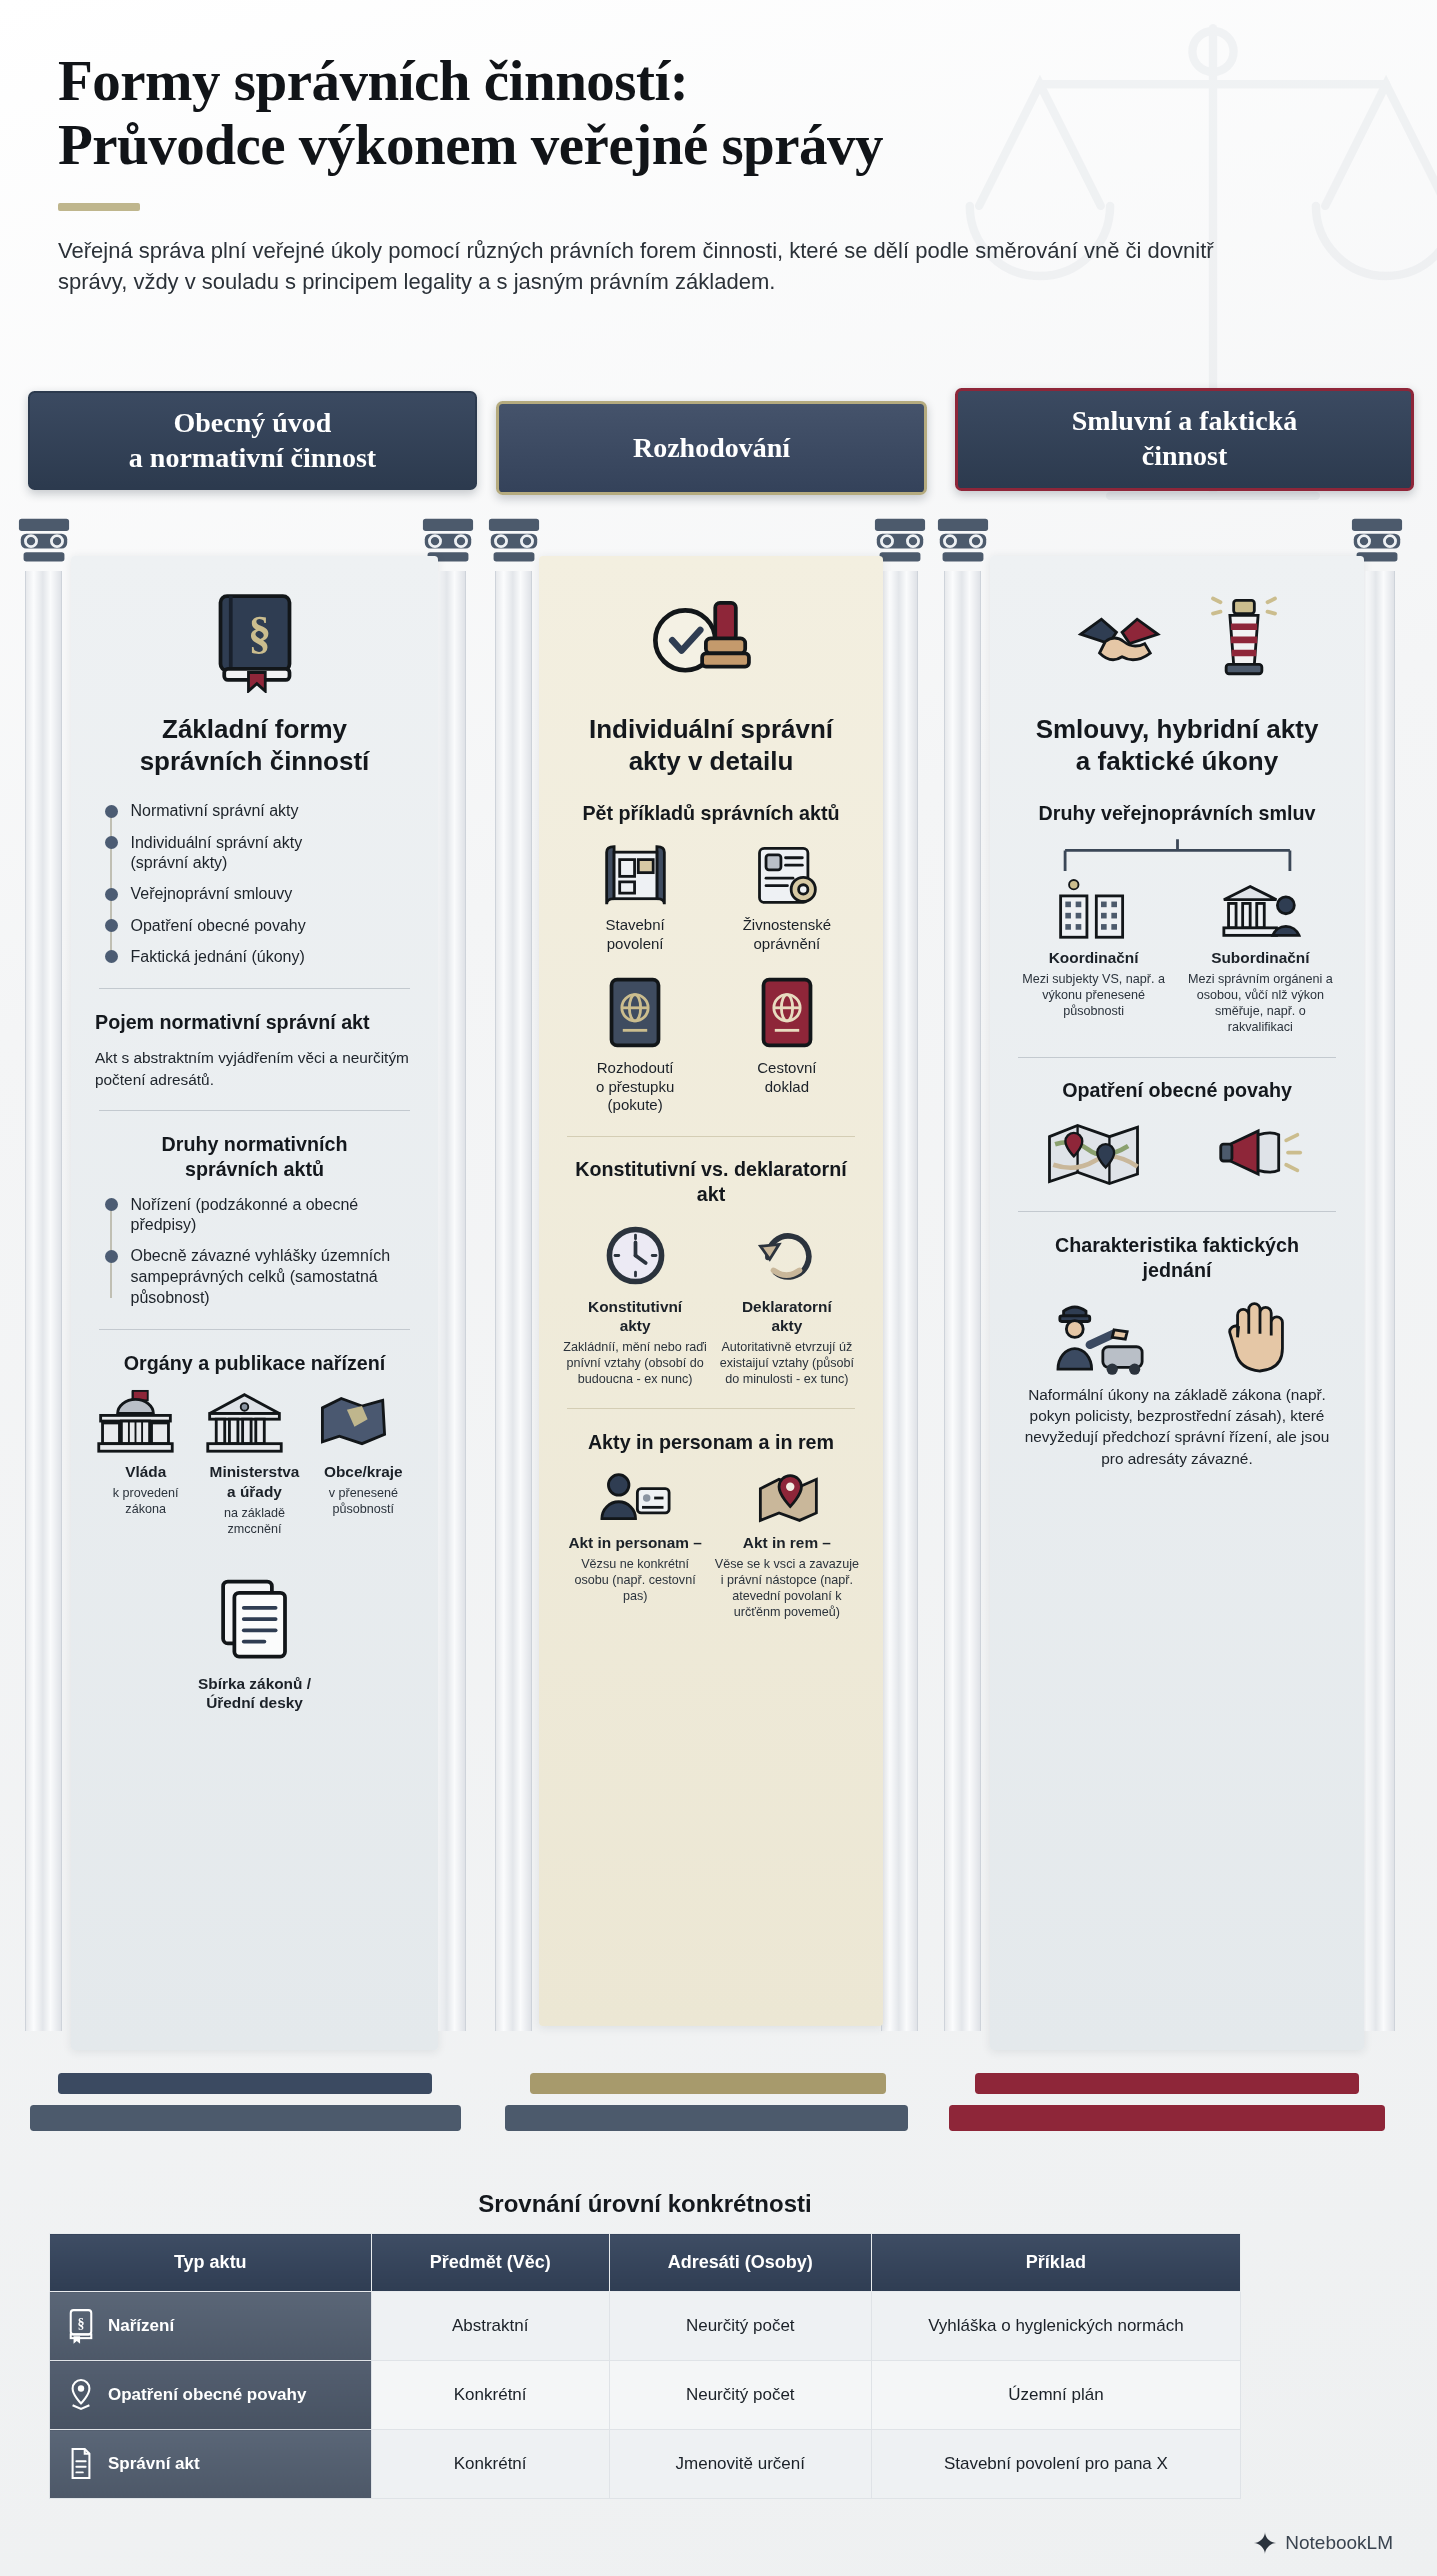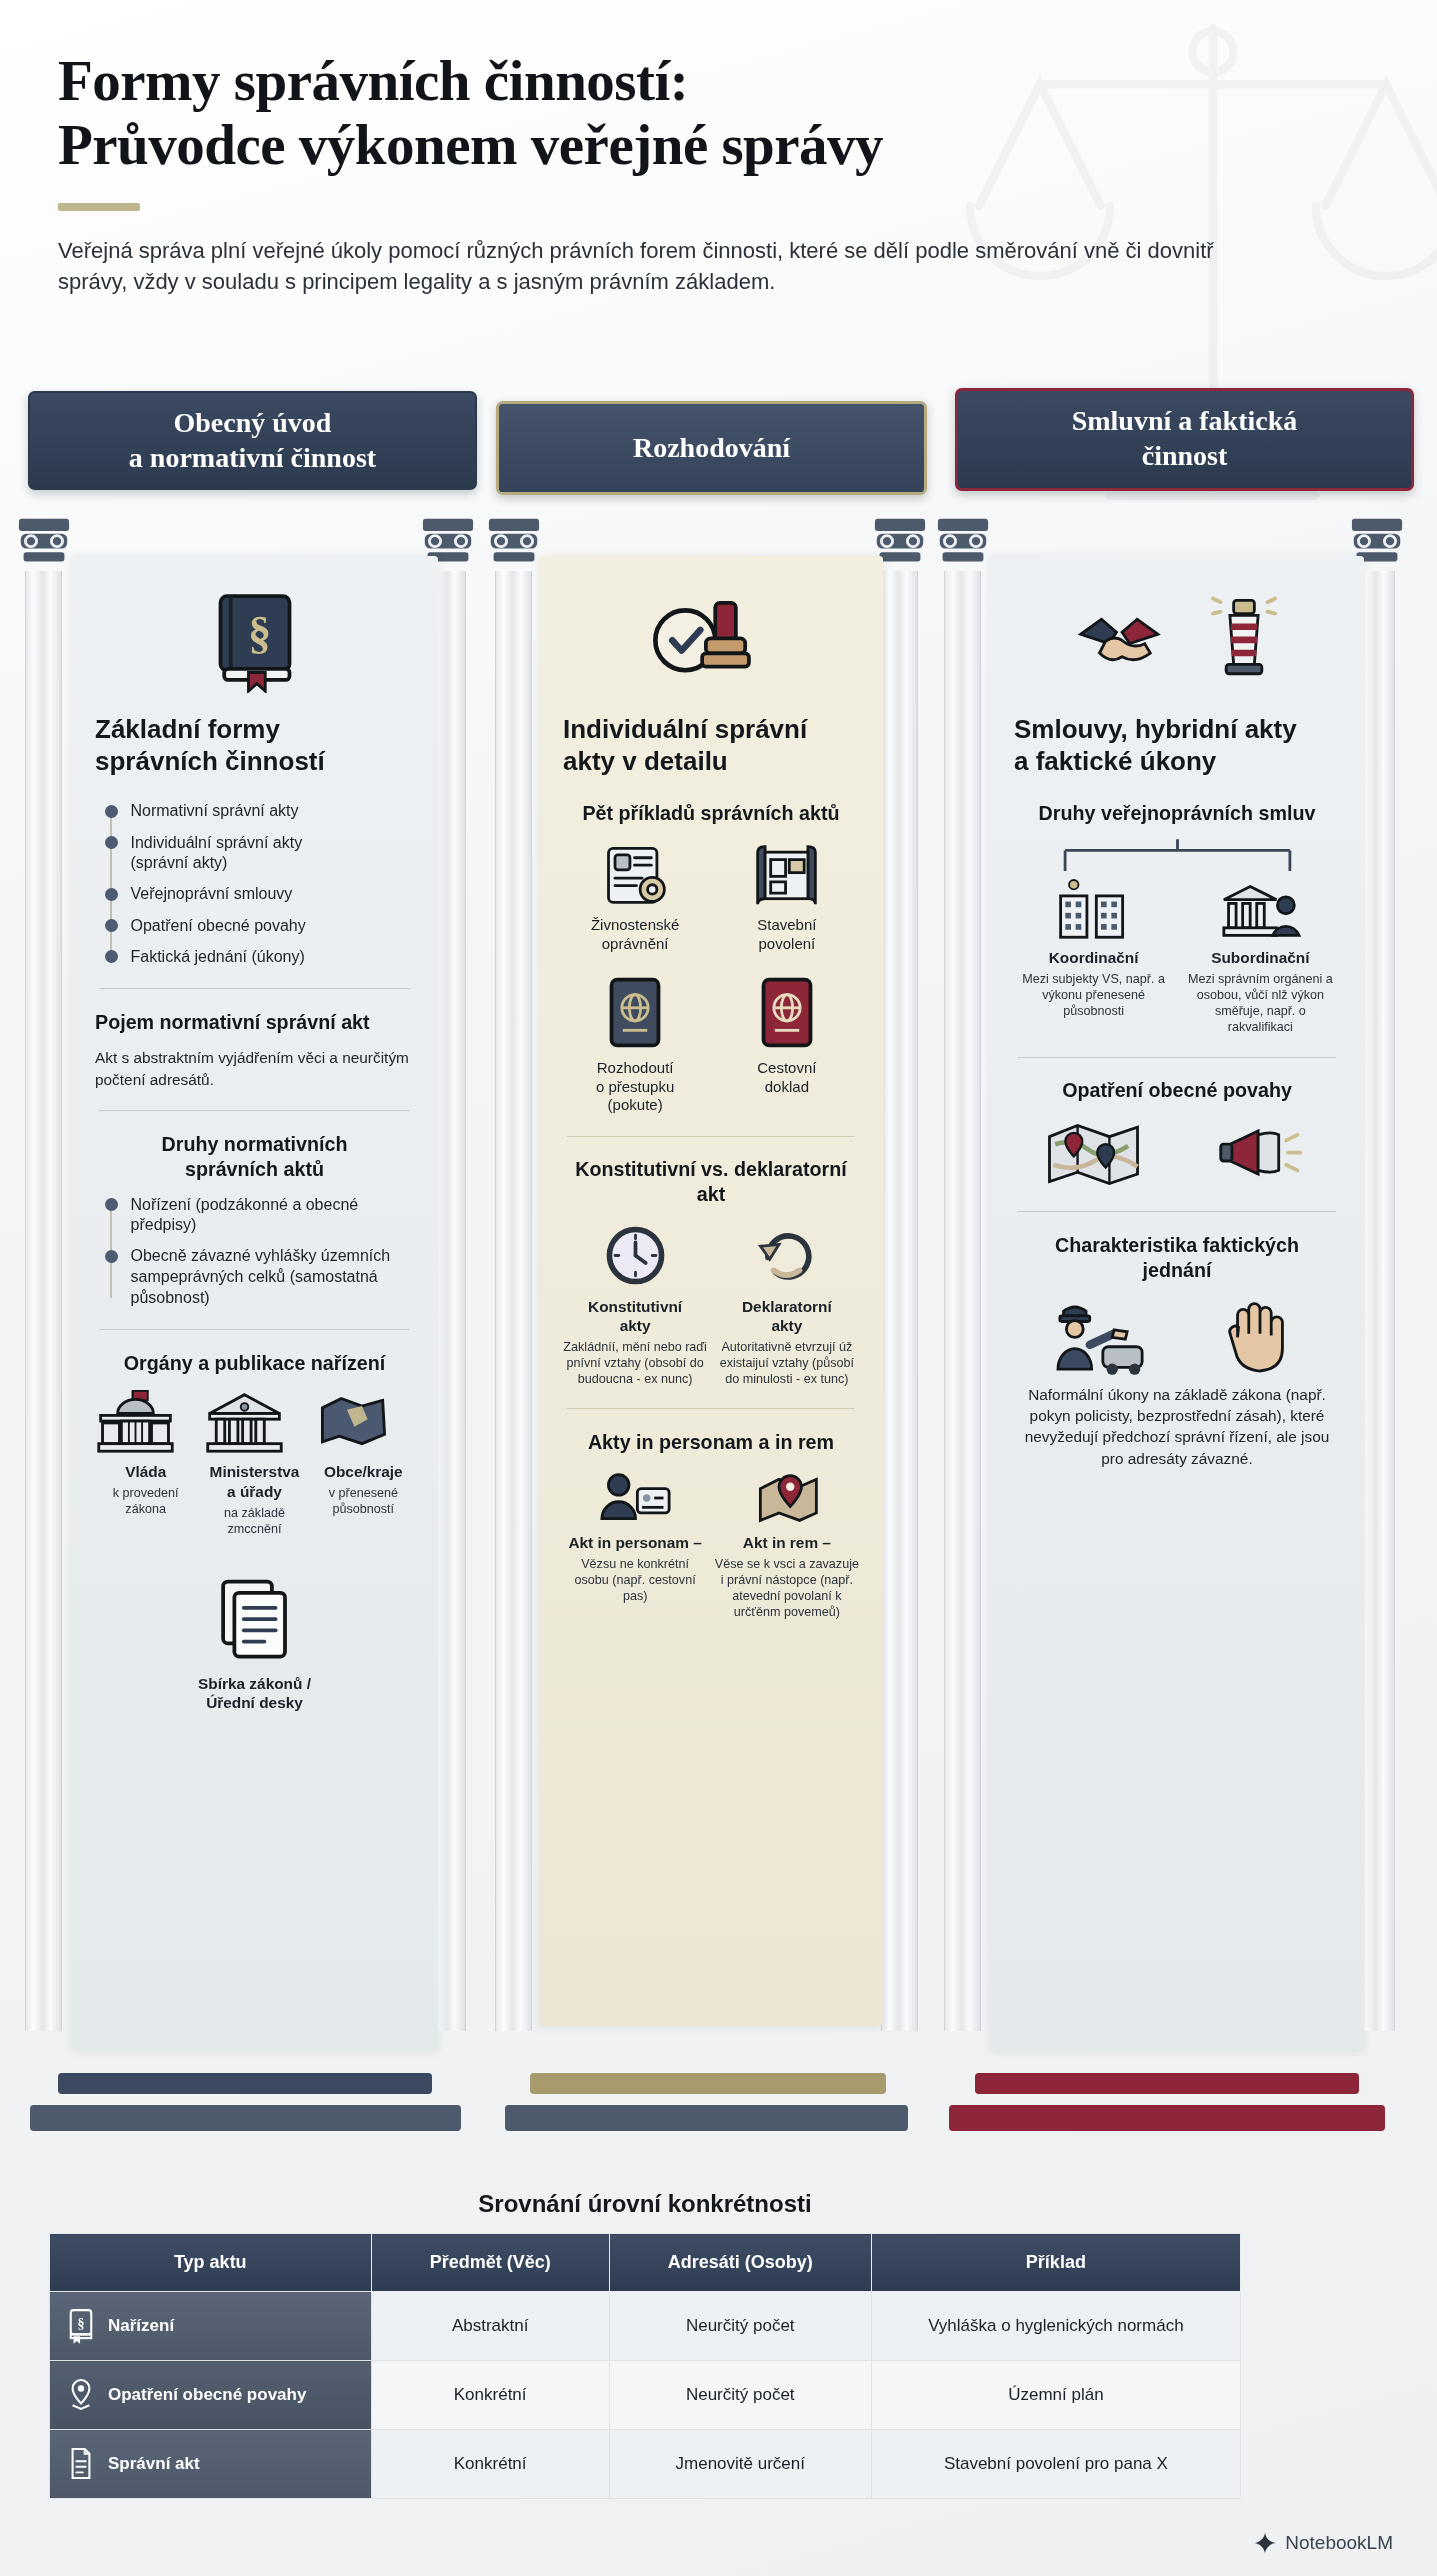--- a/index.html
+++ b/index.html
@@ -66,21 +66,21 @@
     position:absolute; top:60px; border-radius:3.7px;
     box-shadow:0 1.9px 9.4px rgba(30,40,55,.09);
     padding:157px 24px 28px 24px;
   }
   #panel1 { left:54px;  width:367px; height:1494px; background:linear-gradient(180deg,#eef1f3 0%,#e4e9ec 100%); }
   #panel2 { left:52px;  width:344px; height:1470px; background:linear-gradient(180deg,#f3efe0 0%,#ece7d4 100%); }
   #panel3 { left:54px;  width:374px; height:1494px; background:linear-gradient(180deg,#eef1f3 0%,#e4e9ec 100%); }
 
   .topicon { position:absolute; top:20.6px; left:0; right:0; height:122px; display:flex; align-items:center; justify-content:center; gap:9.4px; }
 
-  .ptitle { text-align:left; font-size:26px; font-weight:bold; color:#14181d; line-height:1.24; margin-bottom:24px; }
+  .ptitle { text-align:center; font-size:26px; font-weight:bold; color:#14181d; line-height:1.24; margin-bottom:24px; }
   .sec-h  { text-align:center; font-size:19.7px; font-weight:bold; color:#14181d; line-height:1.26; margin:0 0 13px; }
   .sec-h.left { text-align:left; }
   .divider { height:0.9px; background:#c3c9cf; margin:20.6px 3.7px; }
   .divider.warm { background:#d4cdb4; }
   .body-t { font-size:15.4px; line-height:1.38; color:#20262d; text-align:center; }
   .body-l { font-size:15.4px; line-height:1.38; color:#20262d; }
 
   
   ul.bl { list-style:none; position:relative; margin:3.7px 0 0 7.5px; padding:0 0 0 28px; }
   ul.bl:before {
@@ -332,45 +332,45 @@
         </div>
 
         <div class="ptitle" style="white-space:pre-line">Individuální správní
 akty v detailu</div>
 
         <div class="sec-h">Pět příkladů správních aktů</div>
 
         <div class="irow" style="margin-top:15px">
           <div class="icell">
             <svg width="73" height="67" viewBox="0 0 78 72" style="margin:0 auto">
+              <path d="M8 12 q0 -6 8 -6 v56 q-8 0 -8 6 z" fill="#3f4c60" stroke="#121619" stroke-width="3"></path>
+              <path d="M70 12 q0 -6 -8 -6 v56 q8 0 8 6 z" fill="#3f4c60" stroke="#121619" stroke-width="3"></path>
+              <rect x="16" y="12" width="46" height="50" fill="#eef1f4" stroke="#121619" stroke-width="3"></rect>
+              <rect x="22" y="20" width="16" height="18" fill="none" stroke="#121619" stroke-width="3"></rect>
+              <rect x="42" y="20" width="16" height="14" fill="#d6c9a4" stroke="#121619" stroke-width="3"></rect>
+              <path d="M22 44 h16 v12 h-16z" fill="none" stroke="#121619" stroke-width="3"></path>
+            </svg>
+            <div class="icap" style="white-space:pre-line">Stavební
+povolení</div>
+          </div>
+          <div class="icell">
+            <svg width="73" height="67" viewBox="0 0 78 72" style="margin:0 auto">
               <rect x="10" y="8" width="52" height="58" rx="5" fill="#eef1f4" stroke="#121619" stroke-width="3"></rect>
               <rect x="17" y="15" width="16" height="16" rx="3" fill="#b9bfc7" stroke="#121619" stroke-width="3"></rect>
               <g stroke="#121619" stroke-width="3" stroke-linecap="round">
                 <line x1="38" y1="18" x2="56" y2="18"></line>
                 <line x1="38" y1="26" x2="56" y2="26"></line>
                 <line x1="17" y1="40" x2="46" y2="40"></line>
                 <line x1="17" y1="48" x2="40" y2="48"></line>
               </g>
               <circle cx="57" cy="52" r="13" fill="#d6c9a4" stroke="#121619" stroke-width="3"></circle>
               <circle cx="57" cy="52" r="5" fill="#eef1f4" stroke="#121619" stroke-width="3"></circle>
             </svg>
             <div class="icap" style="white-space:pre-line">Živnostenské
 oprávnění</div>
-          </div>
-          <div class="icell">
-            <svg width="73" height="67" viewBox="0 0 78 72" style="margin:0 auto">
-              <path d="M8 12 q0 -6 8 -6 v56 q-8 0 -8 6 z" fill="#3f4c60" stroke="#121619" stroke-width="3"></path>
-              <path d="M70 12 q0 -6 -8 -6 v56 q8 0 8 6 z" fill="#3f4c60" stroke="#121619" stroke-width="3"></path>
-              <rect x="16" y="12" width="46" height="50" fill="#eef1f4" stroke="#121619" stroke-width="3"></rect>
-              <rect x="22" y="20" width="16" height="18" fill="none" stroke="#121619" stroke-width="3"></rect>
-              <rect x="42" y="20" width="16" height="14" fill="#d6c9a4" stroke="#121619" stroke-width="3"></rect>
-              <path d="M22 44 h16 v12 h-16z" fill="none" stroke="#121619" stroke-width="3"></path>
-            </svg>
-            <div class="icap" style="white-space:pre-line">Stavební
-povolení</div>
           </div>
         </div>
 
         <div class="irow" style="margin-top:20.6px">
           <div class="icell">
             <svg width="66" height="77" viewBox="0 0 70 82" style="margin:0 auto">
               <rect x="10" y="6" width="50" height="70" rx="6" fill="#3f4c60" stroke="#121619" stroke-width="4"></rect>
               <circle cx="35" cy="36" r="14" fill="none" stroke="#cbbd8e" stroke-width="3"></circle>
               <ellipse cx="35" cy="36" rx="6" ry="14" fill="none" stroke="#cbbd8e" stroke-width="3"></ellipse>
               <line x1="21" y1="36" x2="49" y2="36" stroke="#cbbd8e" stroke-width="3"></line>

